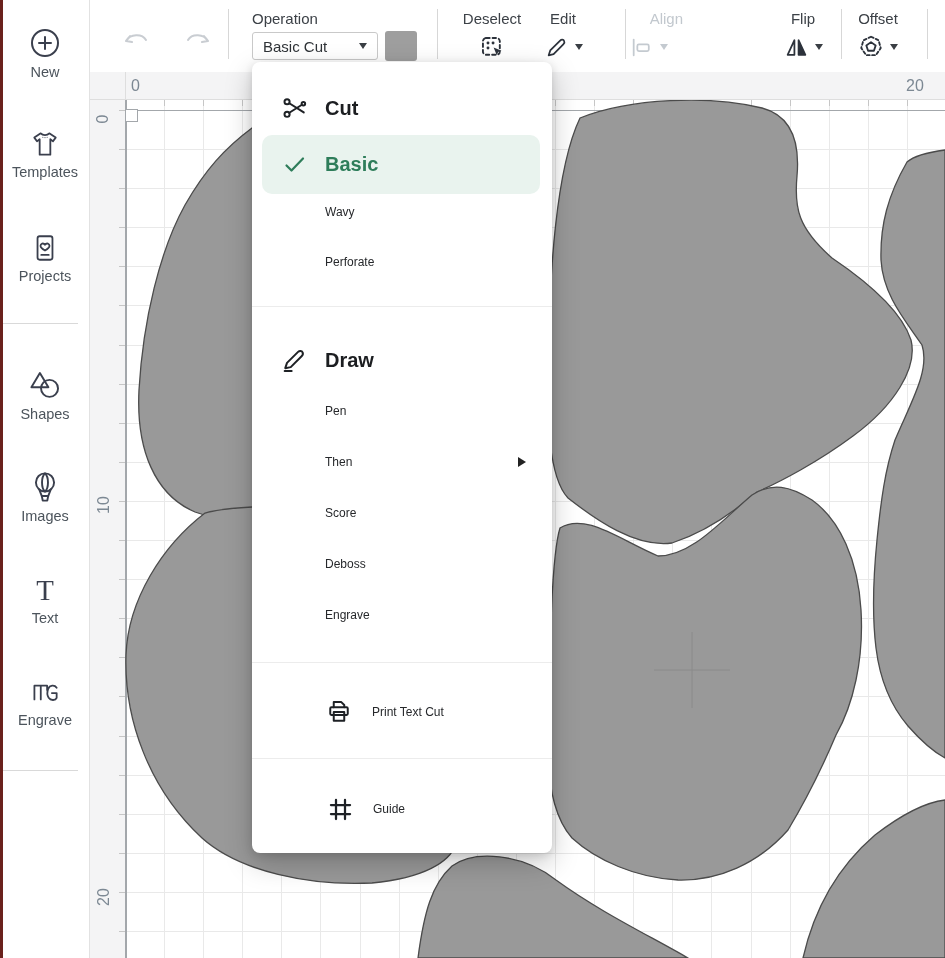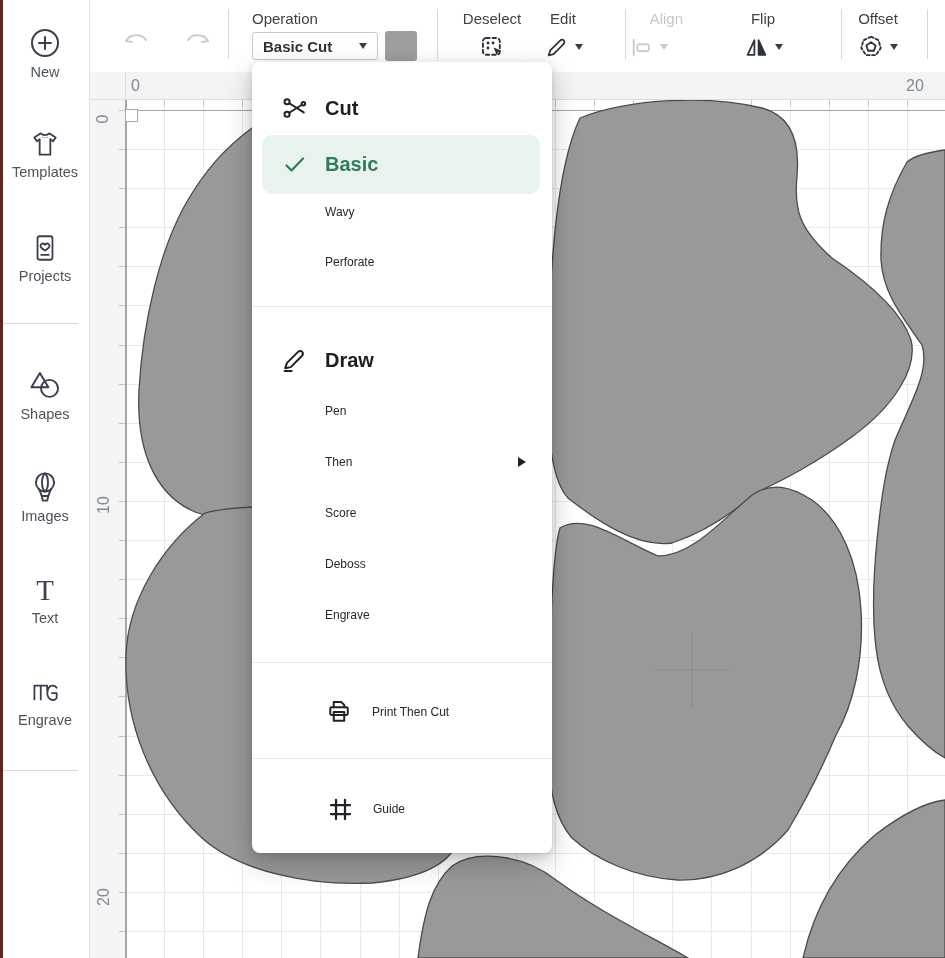--- a/index.html
+++ b/index.html
@@ -26,21 +26,21 @@
   .tgroup .iconrow { display:flex; align-items:center; justify-content:center; margin-top:3px; height:28px; }
   .ticon { stroke:#2c323b; fill:none; stroke-width:1.7; stroke-linecap:round; stroke-linejoin:round; }
   .ticon.disabled { stroke:#c4cad0; }
   .tlabel.disabled { color:#c2c8ce;text-align:right; }
   .caret { width:0; height:0; border-left:4.5px solid transparent; border-right:4.5px solid transparent;
     border-top:6px solid #3a3f44; margin-left:6px; }
   .caret.disabled { border-top-color:#c4cad0; }
   #op-label { position:absolute; left:162px; top:10px; font-size:15px; color:#3c4147; }
   #op-select { position:absolute; left:162px; top:32px; width:126px; height:28px; border:1px solid #c9c9c9;
     border-radius:3px; display:flex; align-items:center; padding:0 10px; cursor:pointer; background:#fff; }
-  #op-select .val { font-size:15px; color:#2f3337; flex:1;font-weight:bold; }
+  #op-select .val { font-size:15px; color:#2f3337; flex:1; }
   #swatch { position:absolute; left:295px; top:31px; width:32px; height:30px; border-radius:3px; cursor:pointer; }
   .undoredo { position:absolute; top:28px; width:34px; height:30px; cursor:pointer; }
 
   
   #ruler-top { position:absolute; left:90px; top:72px; width:855px; height:28px; background:#f4f4f5;
     border-bottom:1px solid #dedede; z-index:5; }
   #ruler-left { position:absolute; left:90px; top:100px; width:35px; height:858px; background:#f4f4f5; z-index:5; }
   .rlabel { position:absolute; font-size:16px; color:#7c8893; }
   .rlabel.rot { transform:rotate(-90deg); transform-origin:center; }
   #canvas { position:absolute; left:125px; top:100px; width:820px; height:858px; background:#fff;
@@ -185,21 +185,21 @@
     <div class="iconrow">
       <svg width="25" height="25" viewBox="0 0 24 24">
         <path class="ticon disabled" d="M4.5,4.5 V19.5"></path>
         <rect class="ticon disabled" x="8" y="9" width="11" height="6.5" rx="1.5"></rect>
       </svg>
       <span class="caret disabled"></span>
     </div>
   </div>
 
 
-  <div class="tgroup" style="left:638px;width:70px">
+  <div class="tgroup" style="left:678px;width:70px">
     <div class="tlabel">Flip</div>
     <div class="iconrow">
       <svg width="25" height="25" viewBox="0 0 24 24">
         <path class="ticon" d="M10,5 L10,19 L3.5,19 Z"></path>
         <path d="M14,5 L14,19 L20.5,19 Z" fill="#2c323b" stroke="#2c323b" stroke-width="1.7" stroke-linejoin="round"></path>
       </svg>
       <span class="caret"></span>
     </div>
   </div>
   <div class="tsep" style="left:751px"></div>
@@ -301,21 +301,21 @@
   </div>
 
   <div class="mdiv" style="top:600px"></div>
 
   <div class="menu-row" style="top:627px">
     <svg class="micon" style="left:73px" width="28" height="28" viewBox="0 0 24 24">
       <path class="micon2" d="M7.5,8 V3.5 H14 L16.5,6 V8"></path>
       <rect class="micon2" x="4.5" y="8" width="15" height="6.5" rx="1"></rect>
       <rect class="micon2" x="7.5" y="12" width="9" height="7.5" fill="#fff"></rect>
     </svg>
-    <span class="txt" style="margin-left:120px">Print Then Cut</span>
+    <span class="txt" style="margin-left:120px">Print Text Cut</span>
   </div>
 
   <div class="mdiv" style="top:696px"></div>
 
   <div class="menu-row" style="top:724px">
     <svg class="micon" style="left:75px" width="27" height="27" viewBox="0 0 24 24">
       <path class="micon2" style="stroke-width:2" d="M8,3.5 V20.5 M16,3.5 V20.5 M3.5,8 H20.5 M3.5,16 H20.5"></path>
     </svg>
     <span class="txt" style="margin-left:121px">Guide</span>
   </div>

